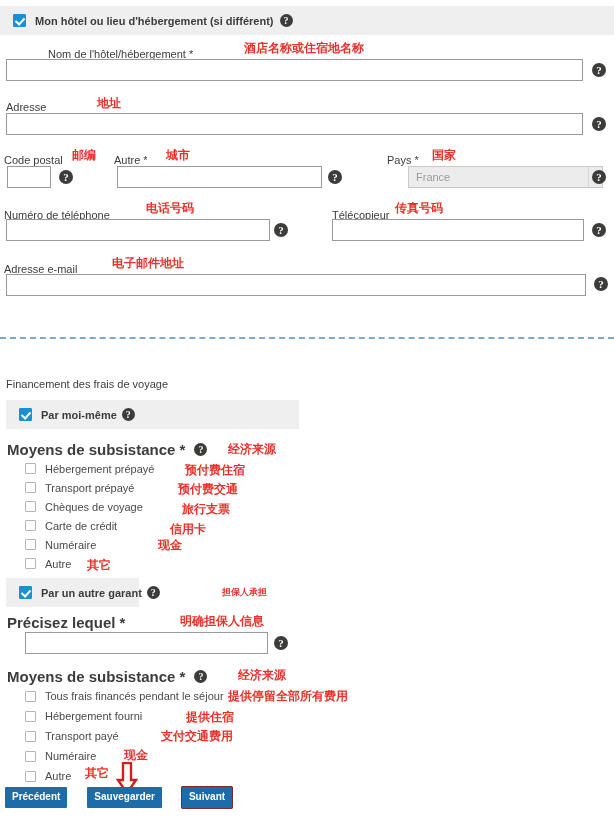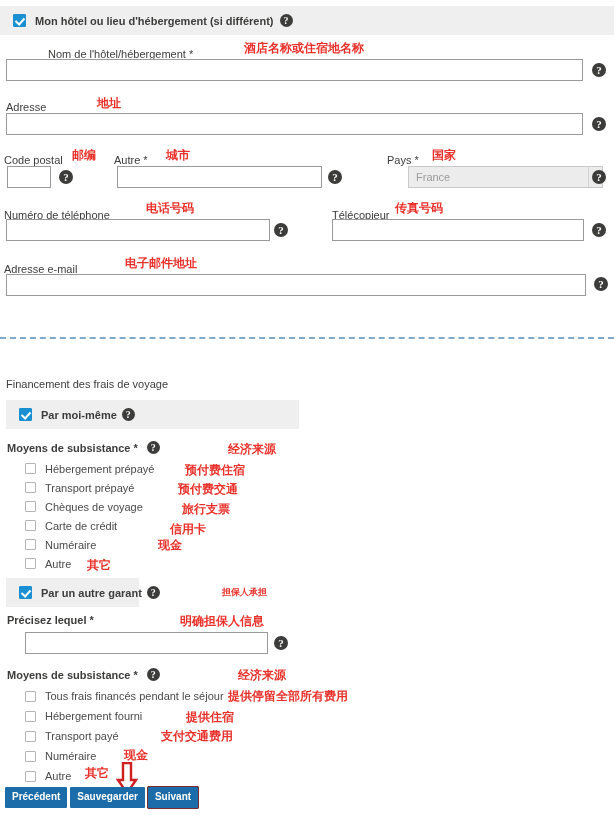--- a/index.html
+++ b/index.html
@@ -136,26 +136,26 @@
     border-radius:1px;
   }
   .cblabel{
     margin-left:9px;
     font-size:11px;
     color:#4a4a4a;
     white-space:nowrap;
   }
   .bold-label{
     font-weight:bold;
-    font-size:11px;
+    font-size:15px;
     color:#3c3c3b;
   }
 
   
-  .btnrow{position:absolute;display:flex;gap:3px;align-items:center;}
+  .btnrow{position:absolute;display:flex;gap:20px;align-items:center;}
   .btn{
     background:#1b6ca8;
     color:#ffffff;
     font-size:10px;
     font-weight:bold;
     padding:5px 7px 6px 7px;
     border:none;
     line-height:1;
     white-space:nowrap;
     font-family:"Liberation Sans", sans-serif;
@@ -214,21 +214,21 @@
   <div class="cn abs" style="left:146px;top:200px;">电话号码</div>
   <div class="fieldlabel abs" style="left:4px;top:209px;">Numéro de téléphone</div>
   <div class="inp abs" style="left:6px;top:219px;width:264px;"></div>
   <div class="help help-big abs" style="left:274px;top:223px;">?</div>
 
   <div class="cn abs" style="left:395px;top:200px;">传真号码</div>
   <div class="fieldlabel abs" style="left:332px;top:209px;">Télécopieur</div>
   <div class="inp abs" style="left:332px;top:219px;width:252px;"></div>
   <div class="help help-big abs" style="left:592px;top:223px;">?</div>
 
-  <div class="cn abs" style="left:125px;top:255px;">电子邮件地址</div>
+  <div class="cn abs" style="left:112px;top:255px;">电子邮件地址</div>
   <div class="fieldlabel abs" style="left:4px;top:263px;">Adresse e-mail</div>
   <div class="inp abs" style="left:6px;top:274px;width:580px;"></div>
   <div class="help help-big abs" style="left:594px;top:277px;">?</div>
 
   <div class="divider" style="top:337px;left:0;width:614px;"></div>
 
   <div class="fieldlabel abs" style="left:6px;top:378px;font-size:11px;">Financement des frais de voyage</div>
 
   <div class="section-head abs" style="left:6px;top:400px;width:293px;">
     <span class="chk-blue"></span>

